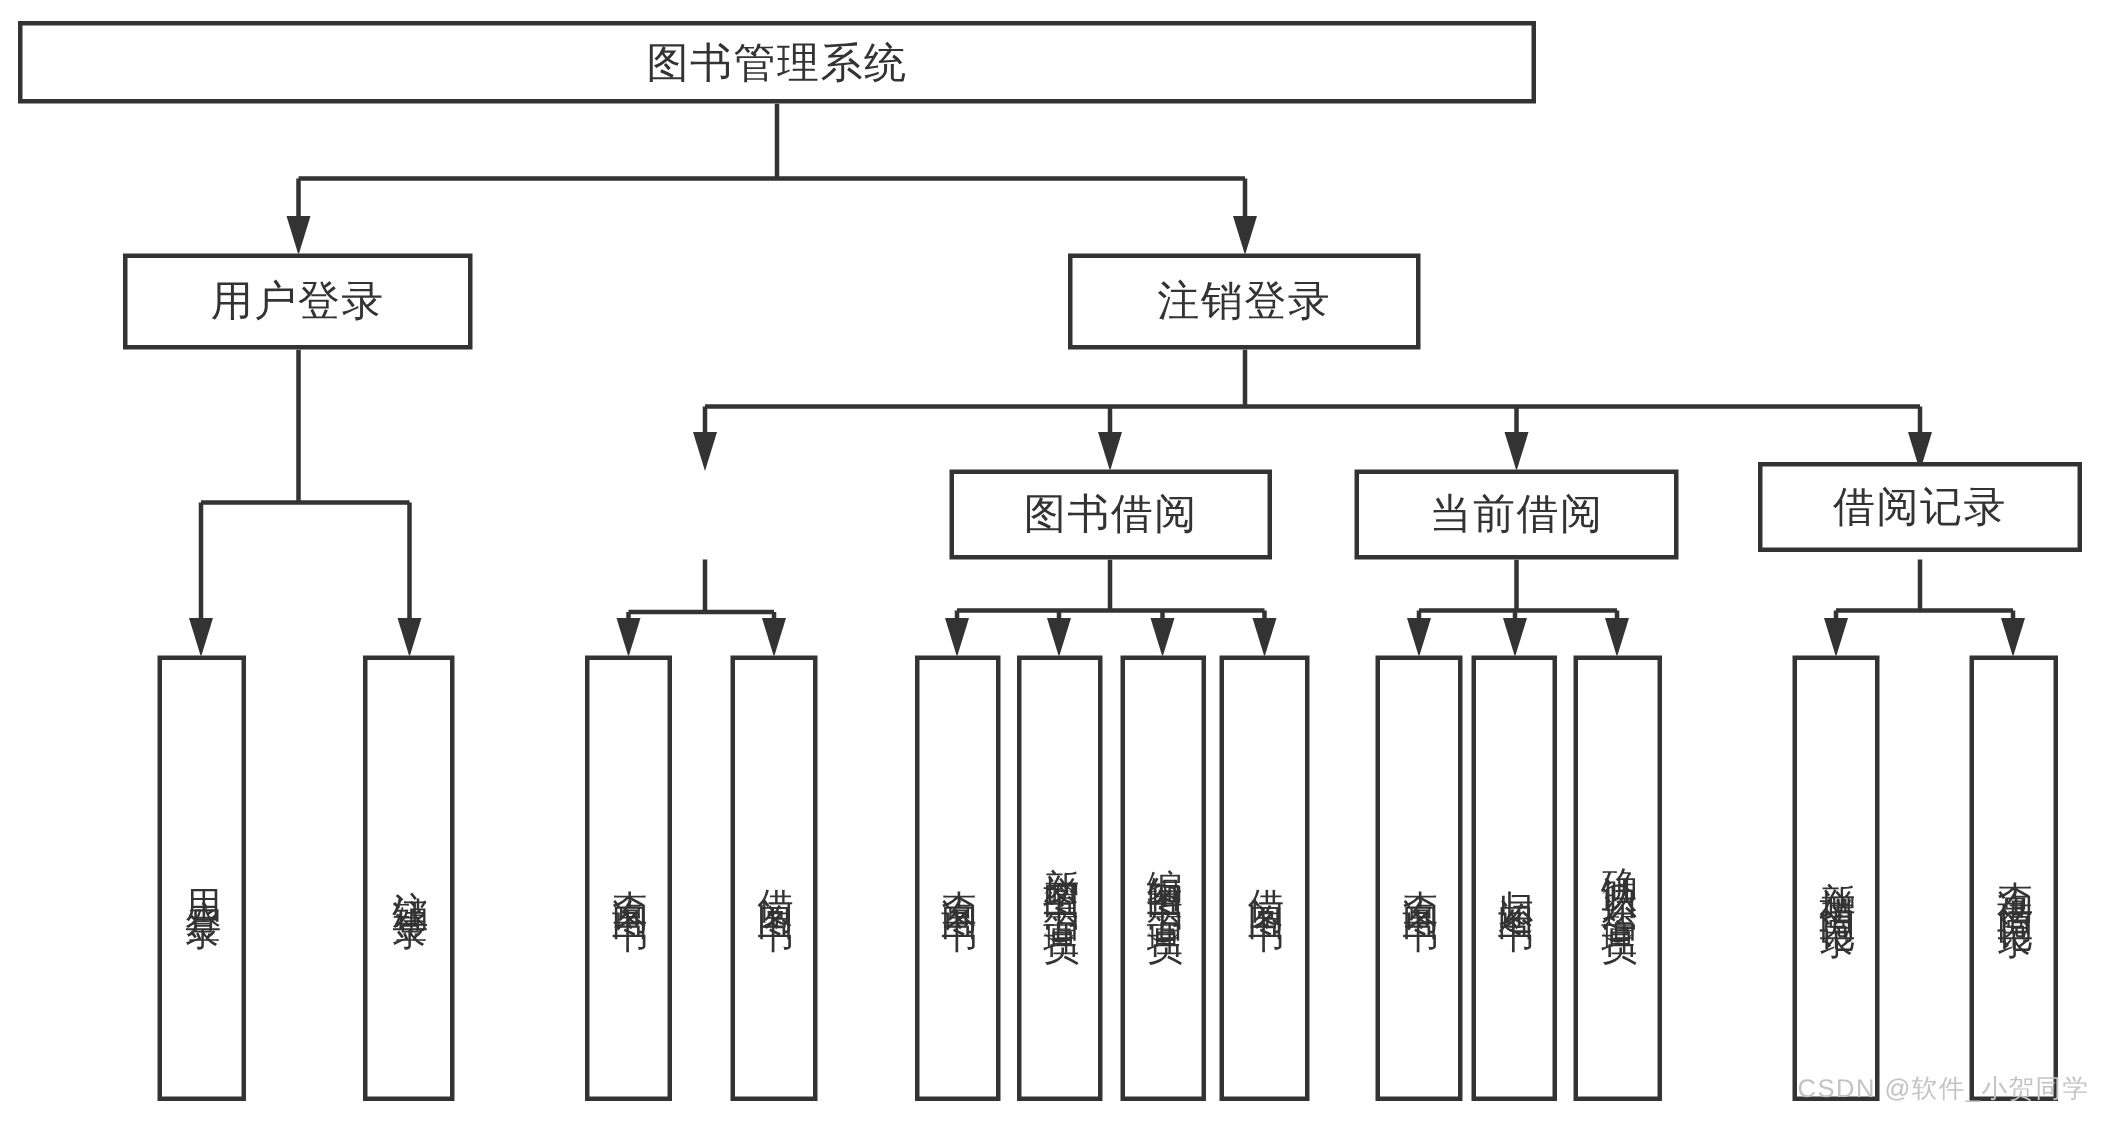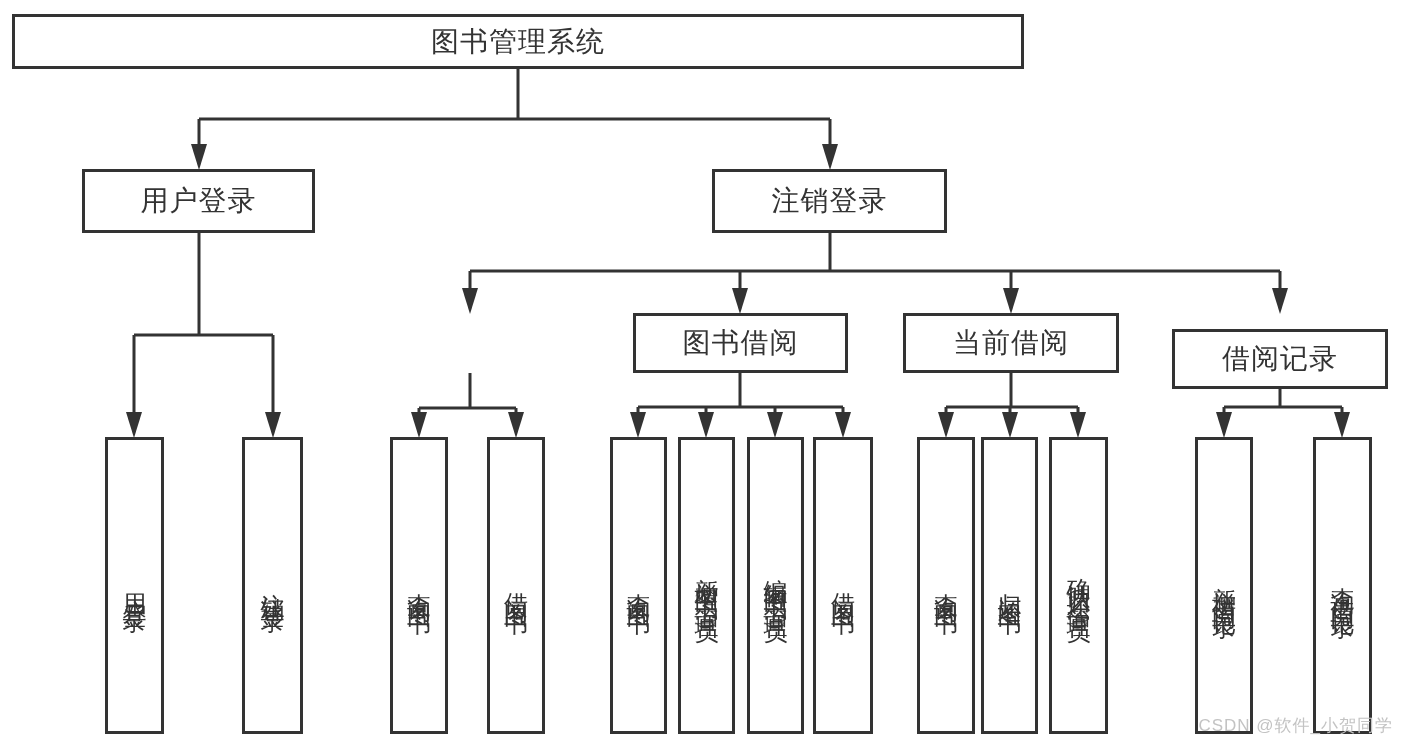--- a/index.html
+++ b/index.html
@@ -104,21 +104,21 @@
     </g>
   </svg>
 
   <div class="node h-node" style="left:12px;top:14px;width:1012px;height:55px;">图书管理系统</div>
 
   <div class="node h-node" style="left:82px;top:169px;width:233px;height:64px;">用户登录</div>
   <div class="node h-node" style="left:712px;top:169px;width:235px;height:64px;">注销登录</div>
 
   <div class="node h-node" style="left:903px;top:313px;width:216px;height:60px;">当前借阅</div>
   <div class="node h-node" style="left:633px;top:313px;width:215px;height:60px;">图书借阅</div>
-  <div class="node h-node" style="left:1172px;top:329px;width:216px;height:60px;">借阅记录</div>
+  <div class="node h-node" style="left:1172px;top:308px;width:216px;height:60px;">借阅记录</div>
 
   <div class="node v-node" style="left:105px;top:437px;width:59px;height:297px;">用户登录</div>
   <div class="node v-node" style="left:242px;top:437px;width:61px;height:297px;">注销登录</div>
 
   <div class="node v-node" style="left:390px;top:437px;width:58px;height:297px;">查询图书</div>
   <div class="node v-node" style="left:487px;top:437px;width:58px;height:297px;">借阅图书</div>
 
   <div class="node v-node" style="left:610px;top:437px;width:57px;height:297px;">查询图书</div>
   <div class="node v-node" style="left:678px;top:437px;width:57px;height:297px;">新增图书（管理员）</div>
   <div class="node v-node" style="left:747px;top:437px;width:57px;height:297px;">编辑图书（管理员）</div>

